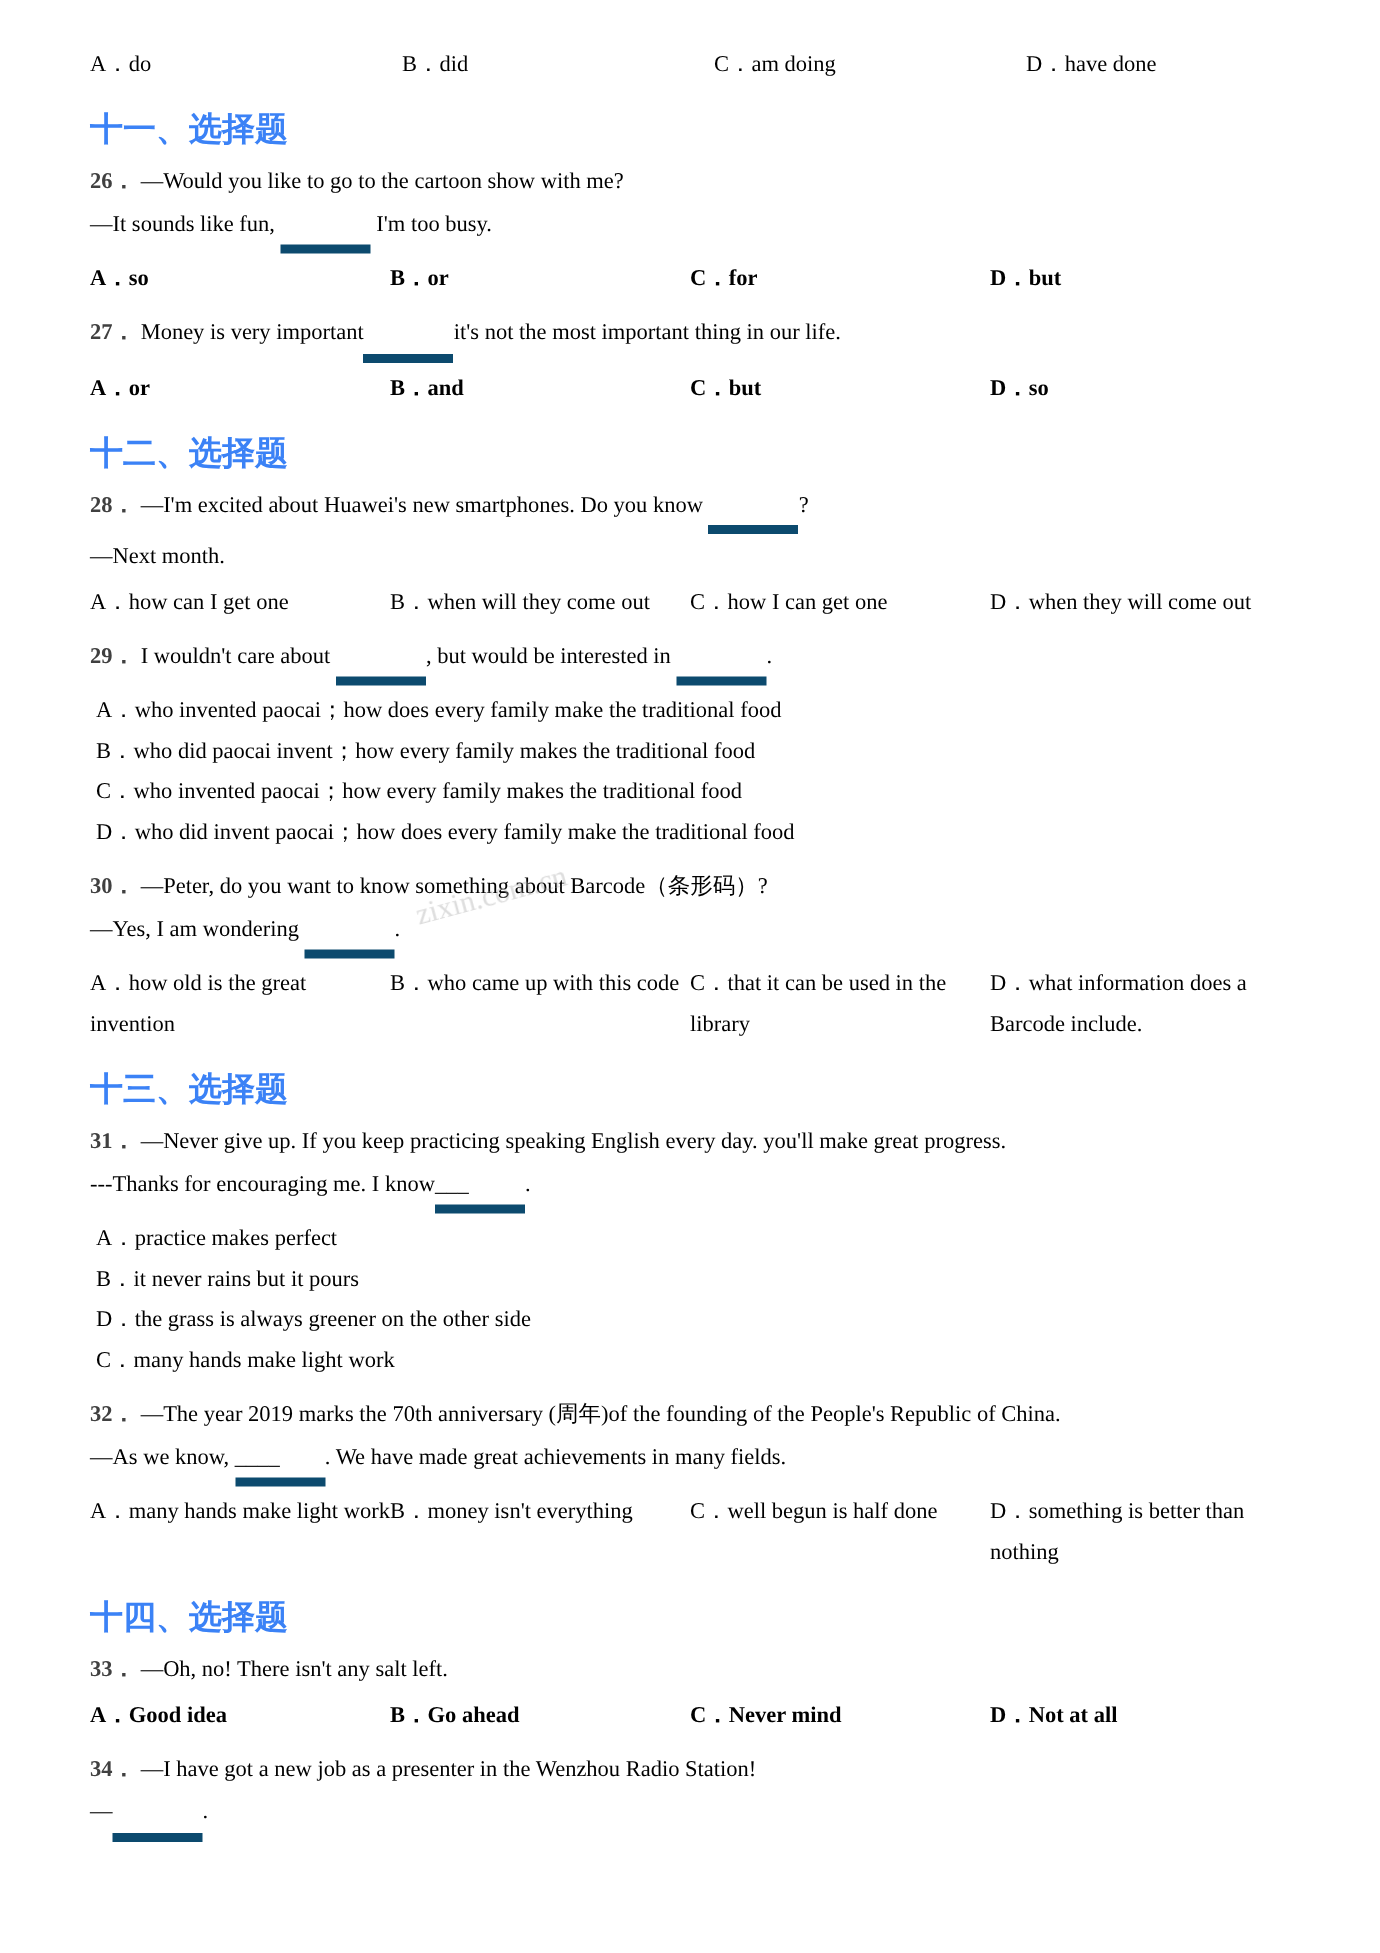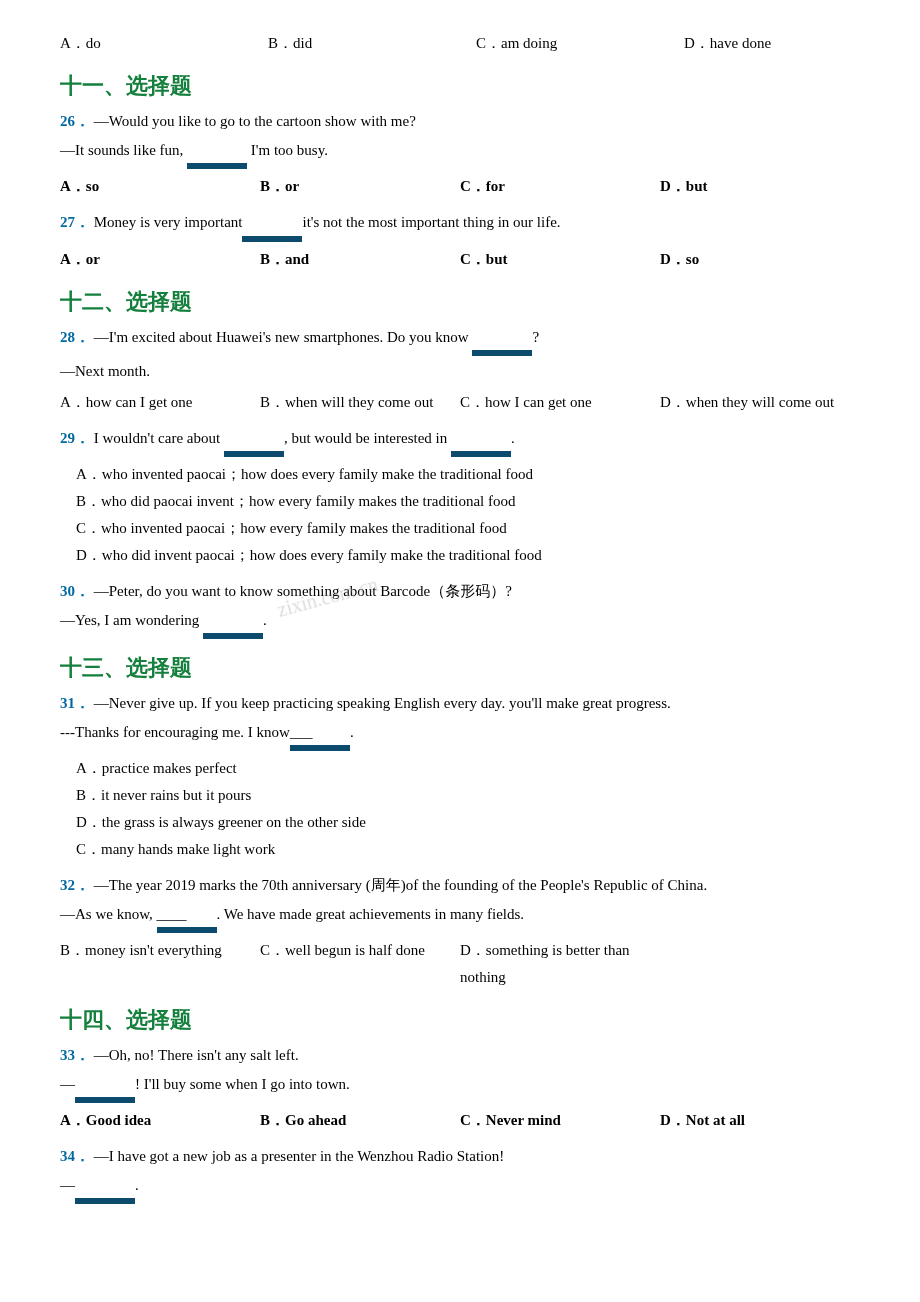--- a/index.html
+++ b/index.html
@@ -8,25 +8,25 @@
       font-family: "SimSun", "宋体", serif;
       font-size: 15px;
       color: #000;
       padding: 30px 60px;
       width: 920px;
       min-height: 1302px;
     }
     .section-title {
       font-size: 22px;
       font-weight: bold;
-      color: #15803d;
+      color: #3b82f6;
       margin: 14px 0 8px 0;
     }
     .question-number {
-      color: #0369a1;
+      color: #404040;
       font-weight: bold;
     }
     .question-block {
       margin-bottom: 10px;
     }
     .question-line {
       margin-bottom: 3px;
       line-height: 1.7;
     }
     .options-grid {
@@ -34,21 +34,21 @@
       grid-template-columns: 1fr 1fr 1fr 1fr;
       margin: 4px 0 8px 0;
       font-weight: bold;
     }
     .options-grid-2col {
       display: grid;
       grid-template-columns: 1fr 1fr 1fr 1fr;
       margin: 4px 0 8px 0;
     }
     .options-list {
-      margin: 4px 0 8px 16px;
+      margin: 4px 0 8px 4px;
     }
     .option {
       line-height: 1.8;
     }
     .blank {
       display: inline-block;
       border-bottom: 6px solid #0c4a6e;
       min-width: 60px;
     }
     .top-options {
@@ -131,20 +131,26 @@
 </div>
 
 <div class="question-block">
   <div class="question-line">
     <span class="question-number">30．</span>
     <span>—Peter, do you want to know something about Barcode（条形码）?</span>
   </div>
   <div class="question-line">
     <span>—Yes, I am wondering <span class="blank">&nbsp;&nbsp;&nbsp;&nbsp;&nbsp;&nbsp;&nbsp;&nbsp;</span>.</span>
   </div>
+  <div class="options-grid-2col">
+    <span class="option">A．how old is the great invention</span>
+    <span class="option">B．who came up with this code</span>
+    <span class="option">C．that it can be used in the library</span>
+    <span class="option">D．what information does a Barcode include.</span>
+  </div>
 </div>
 
 <div class="section-title">十三、选择题</div>
 
 <div class="question-block">
   <div class="question-line">
     <span class="question-number">31．</span>
     <span>—Never give up. If you keep practicing speaking English every day. you'll make great progress.</span>
   </div>
   <div class="question-line">
@@ -160,35 +166,33 @@
 
 <div class="question-block">
   <div class="question-line">
     <span class="question-number">32．</span>
     <span>—The year 2019 marks the 70th anniversary (周年)of the founding of the People's Republic of China.</span>
   </div>
   <div class="question-line">
     <span>—As we know, <span class="blank">____</span>. We have made great achievements in many fields.</span>
   </div>
   <div class="options-grid-2col">
+    <span class="option">A．many hands make light work</span>
     <span class="option">B．money isn't everything</span>
     <span class="option">C．well begun is half done</span>
     <span class="option">D．something is better than nothing</span>
   </div>
 </div>
 
 <div class="section-title">十四、选择题</div>
 
 <div class="question-block">
   <div class="question-line">
     <span class="question-number">33．</span>
     <span>—Oh, no! There isn't any salt left.</span>
-  </div>
-  <div class="question-line">
-    <span>—<span class="blank">&nbsp;&nbsp;&nbsp;&nbsp;&nbsp;&nbsp;&nbsp;&nbsp;&nbsp;&nbsp;&nbsp;&nbsp;</span>! I'll buy some when I go into town.</span>
   </div>
   <div class="options-grid">
     <span class="option">A．Good idea</span>
     <span class="option">B．Go ahead</span>
     <span class="option">C．Never mind</span>
     <span class="option">D．Not at all</span>
   </div>
 </div>
 
 <div class="question-block">

